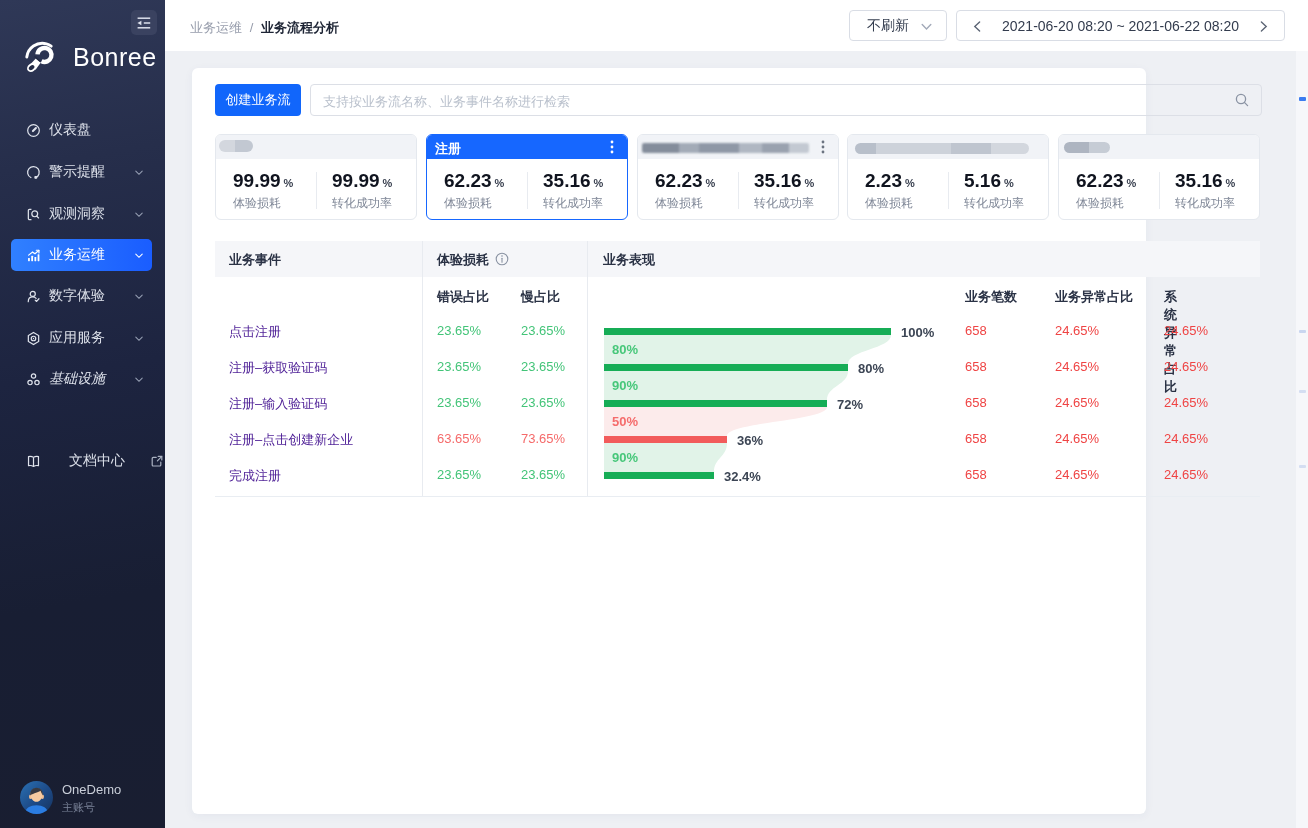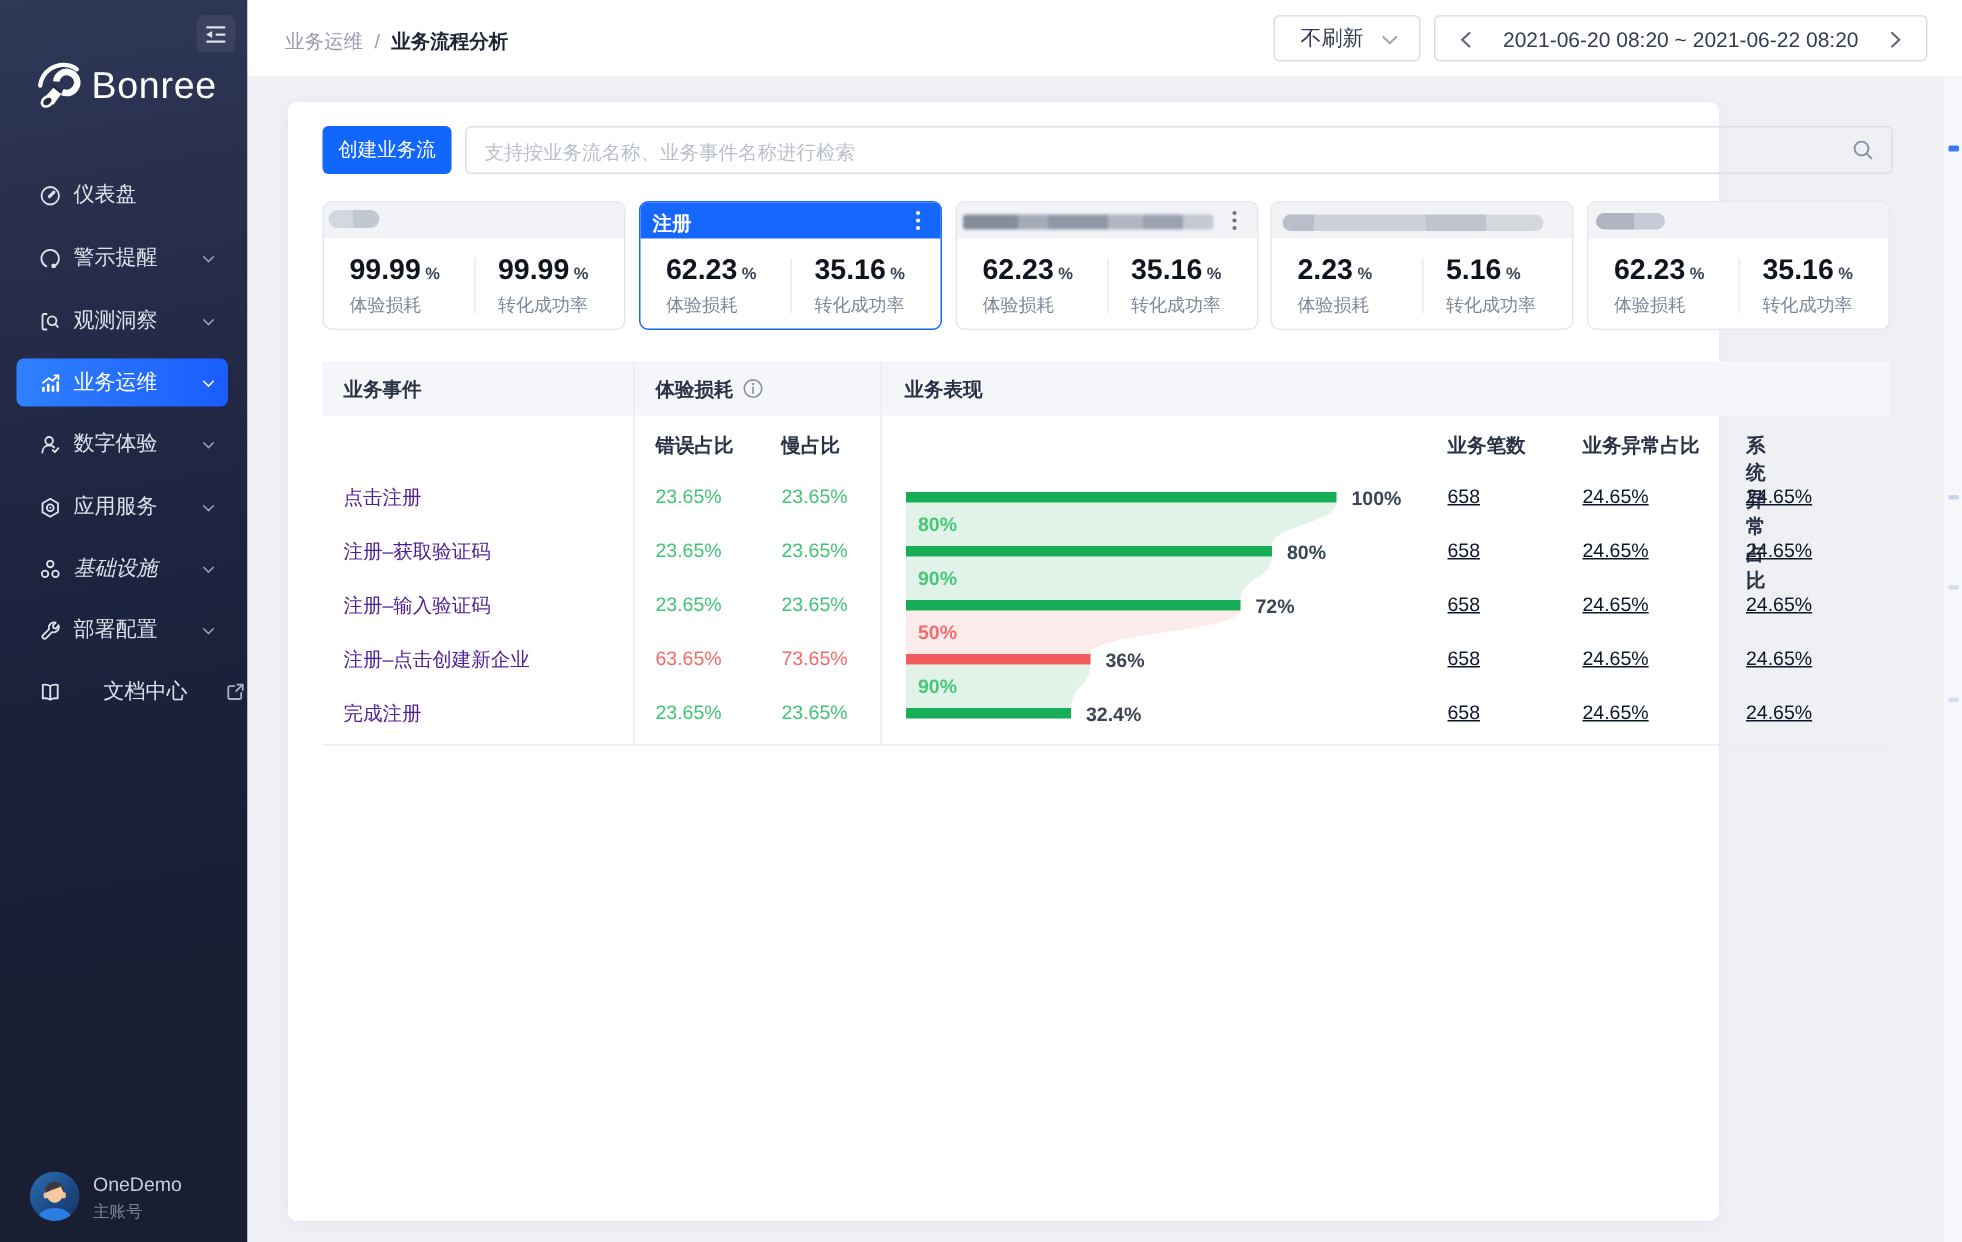--- a/index.html
+++ b/index.html
@@ -5,21 +5,21 @@
   * { margin:0; padding:0; box-sizing:border-box; }
   html,body { width:1308px; height:828px; overflow:hidden; }
   body { font-family:"Liberation Sans", sans-serif; position:relative; background:#eef0f4; }
 
   
   #sidebar { position:absolute; left:0; top:0; width:165px; height:828px;
     background:linear-gradient(170deg,#2f3857 0%,#262e4b 20%,#1d2440 45%,#181e33 72%,#191e31 100%); }
   #collapse-btn { position:absolute; left:131px; top:10px; width:26px; height:25px;
     background:#3a4260; border-radius:5px; display:flex; align-items:center; justify-content:center; }
   #logo { position:absolute; left:24px; top:40px; display:flex; align-items:center; }
-  #logo-text { color:#fff; font-size:25px; letter-spacing:0.5px; margin-left:4px; }
+  #logo-text { color:#fff; font-size:25px; letter-spacing:0.5px; margin-left:16px; }
   .nav-item { position:absolute; left:0; width:165px; height:32px; display:flex; align-items:center; }
   .nav-item .ni { width:15px; height:15px; margin-left:26px; flex:none; }
   .nav-item .nt { color:#dde1ea; font-size:14px; margin-left:8px; }
   .nav-item .chev { position:absolute; right:22px; top:50%; margin-top:-3px; width:8px; height:8px; }
   .nav-sel { position:absolute; left:11px; width:141px; height:32px; border-radius:5px;
     background:linear-gradient(90deg,#3080ff 0%,#1a5dff 100%); }
   #user { position:absolute; left:20px; top:781px; }
 
   
   #topbar { position:absolute; left:165px; top:0; width:1143px; height:51px; background:#fff; }
@@ -49,21 +49,21 @@
   .slab { position:absolute; top:36px; font-size:12px; color:#7e8696; }
   .sdiv { position:absolute; left:100px; top:13px; width:1px; height:37px; background:#e8ebf0; }
 
   
   #thead { position:absolute; left:23px; top:173px; width:1045px; height:36px; background:#f5f6f9; }
   .th { position:absolute; font-size:13px; font-weight:bold; color:#2a3245; top:10px; }
   .vline { position:absolute; width:1px; background:#e8ebf0; }
   .row-name { position:absolute; font-size:13px; color:#4c1d95; }
   .cell { position:absolute; font-size:13px; }
   .green { color:#43c478; } .red { color:#f56a6a; }
-  .dark { color:#0f172a;text-decoration:underline; }
+  .dark { color:#ef4444; }
 </style>
 </head>
 <body>
 
 <div id="sidebar">
   <div id="collapse-btn">
     <svg width="14" height="12" viewBox="0 0 14 12">
       <g stroke="#dde1ec" stroke-width="1.5" fill="none">
         <path d="M0.6 1.2 H13.2"></path>
           <path d="M6.8 6 H13.2"></path>
@@ -161,29 +161,20 @@
   </div>
   <div class="nav-item" style="top:363px;font-style:italic;">
     <svg class="ni" viewBox="0 0 16 16">
         <g fill="none" stroke="#dfe3ec" stroke-width="1.3">
           <circle cx="8" cy="4.3" r="2.3"></circle>
           <circle cx="4.3" cy="11.3" r="2.3"></circle>
           <circle cx="11.7" cy="11.3" r="2.3"></circle>
         </g>
       </svg>
     <span class="nt">基础设施</span>
-    <svg class="chev" viewBox="0 0 10 9">
-        <path d="M1 2.2 L5 6.2 L9 2.2" fill="none" stroke="#97a0b4" stroke-width="1.3" stroke-linecap="round"></path>
-      </svg>
-  </div>
-  <div class="nav-item" style="top:404px;">
-    <svg class="ni" viewBox="0 0 16 16">
-        <path d="M13.9 4.1 a3.7 3.7 0 0 1 -4.6 4.8 l-4.2 4.3 a1.5 1.5 0 0 1 -2.2 -2.1 l4.3 -4.3 a3.7 3.7 0 0 1 4.7 -4.6 l-2.1 2.1 l0.5 1.7 l1.7 0.5 Z" fill="none" stroke="#dfe3ec" stroke-width="1.25" stroke-linejoin="round"></path>
-      </svg>
-    <span class="nt">部署配置</span>
     <svg class="chev" viewBox="0 0 10 9">
         <path d="M1 2.2 L5 6.2 L9 2.2" fill="none" stroke="#97a0b4" stroke-width="1.3" stroke-linecap="round"></path>
       </svg>
   </div>
   <div class="nav-item" style="top:445px;gap:20px;">
     <svg class="ni" viewBox="0 0 16 16">
         <g fill="none" stroke="#dfe3ec" stroke-width="1.3" stroke-linejoin="round">
           <path d="M8 3.6 C6.6 2.6 4.6 2.4 2.7 2.7 V12.4 C4.6 12.1 6.6 12.3 8 13.3 C9.4 12.3 11.4 12.1 13.3 12.4 V2.7 C11.4 2.4 9.4 2.6 8 3.6 Z"></path>
           <path d="M8 3.8 V13"></path>
         </g>

